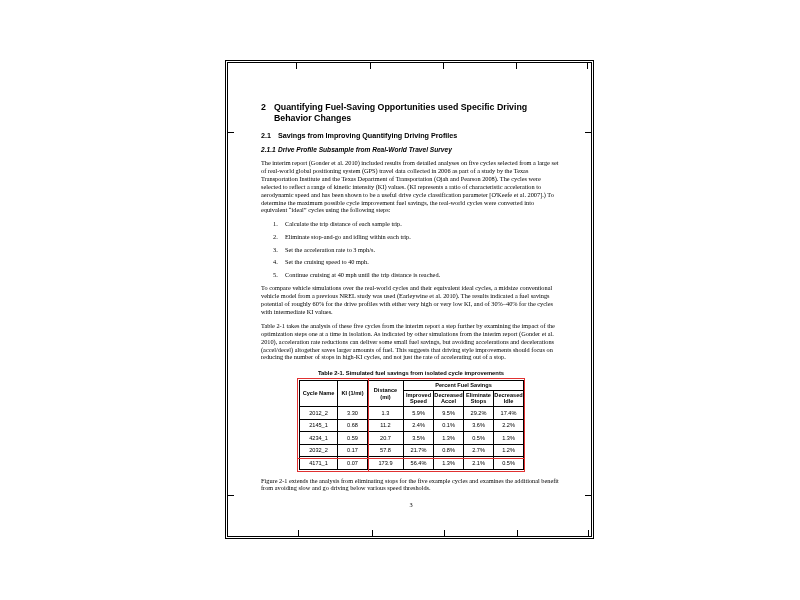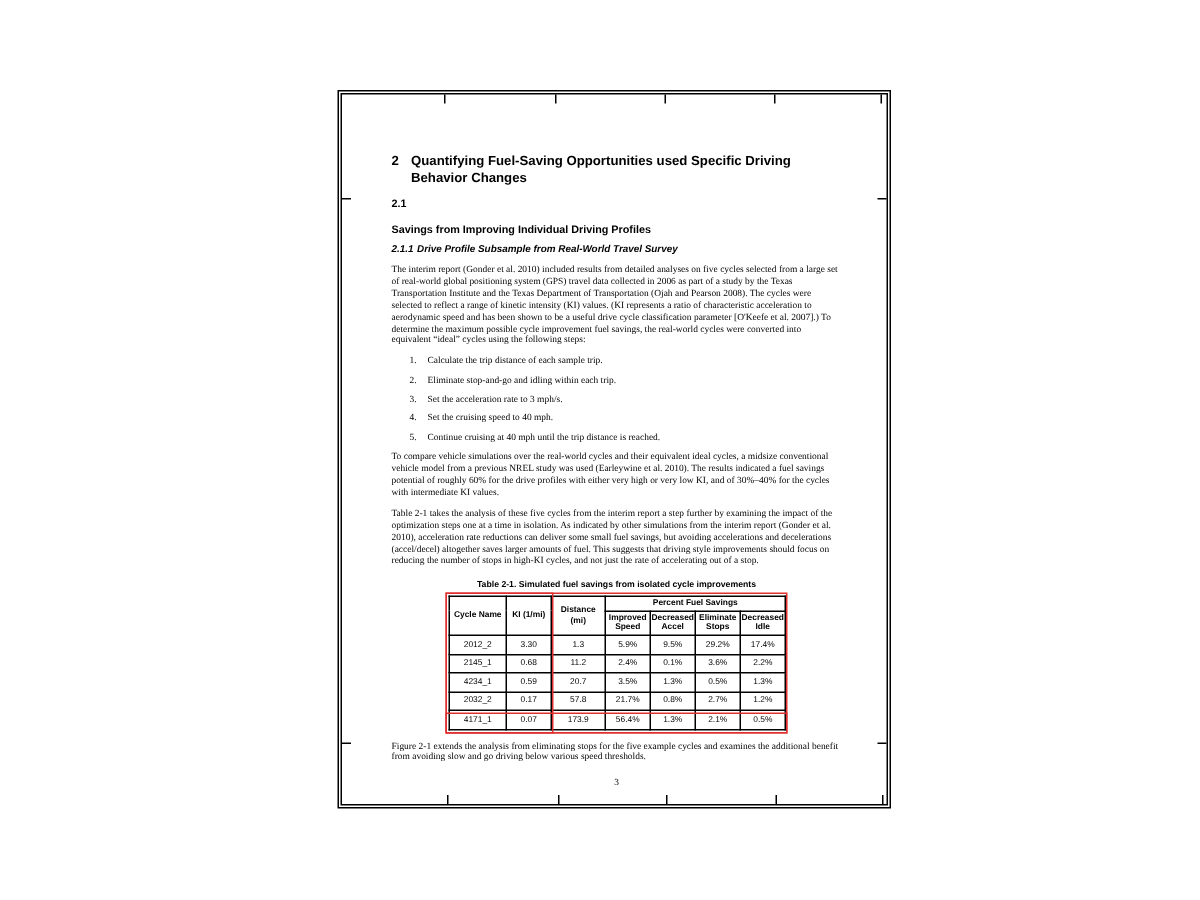--- a/index.html
+++ b/index.html
@@ -13,21 +13,21 @@
   }
   .tick { position:absolute; background:#000; }
   .tick.v { width:1px; height:6px; }
   .tick.h { width:6px; height:1px; }
   .content { position:absolute; left:0; top:0; right:0; bottom:0; padding:39px 30px 0 33px; }
 
   .h1 { display:flex; font-family:"Liberation Sans", sans-serif; font-weight:bold;
         font-size:8.8px; line-height:10.6px; }
   .h1 .num { width:13px; flex:0 0 13px; }
   .h2 { display:flex; font-family:"Liberation Sans", sans-serif; font-weight:bold;
-        font-size:7.2px; line-height:8.6px; margin-top:9px;flex-direction:column; }
+        font-size:7.2px; line-height:8.6px; margin-top:9px; }
   .h2 .num { width:17px; flex:0 0 17px; }
   .h3 { display:flex; font-family:"Liberation Sans", sans-serif; font-weight:bold; font-style:italic;
         font-size:6.6px; line-height:8px; margin-top:5px; }
   .h3 .num { width:17px; flex:0 0 17px; }
 
   .para { font-size:6.3px; line-height:7.85px; margin-top:5.5px; text-align:left; }
 
   .steps { margin-top:2px; }
   .step { display:flex; font-size:6.3px; line-height:7.85px; margin-top:4.8px; padding-left:12px; }
   .step .num { width:12px; flex:0 0 12px; }
@@ -72,21 +72,21 @@
 
     <div class="content">
 
       <div class="h1">
         <span class="num">2</span>
         <span>Quantifying Fuel-Saving Opportunities used Specific Driving Behavior Changes</span>
       </div>
 
       <div class="h2">
         <span class="num">2.1</span>
-        <span>Savings from Improving Individual Driving Profiles</span>
+        <span>Savings from Improving Quantifying Driving Profiles</span>
       </div>
 
       <div class="h3">
         <span class="num">2.1.1</span>
         <span>Drive Profile Subsample from Real-World Travel Survey</span>
       </div>
 
       <p class="para">The interim report (Gonder et al. 2010) included results from detailed analyses on five cycles selected from a large set of real-world global positioning system (GPS) travel data collected in 2006 as part of a study by the Texas Transportation Institute and the Texas Department of Transportation (Ojah and Pearson 2008). The cycles were selected to reflect a range of kinetic intensity (KI) values. (KI represents a ratio of characteristic acceleration to aerodynamic speed and has been shown to be a useful drive cycle classification parameter [O'Keefe et al. 2007].) To determine the maximum possible cycle improvement fuel savings, the real-world cycles were converted into equivalent “ideal” cycles using the following steps:</p>
 
       <div class="steps">

